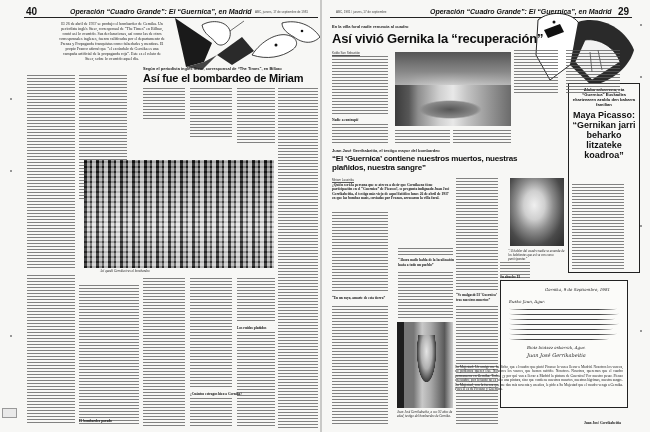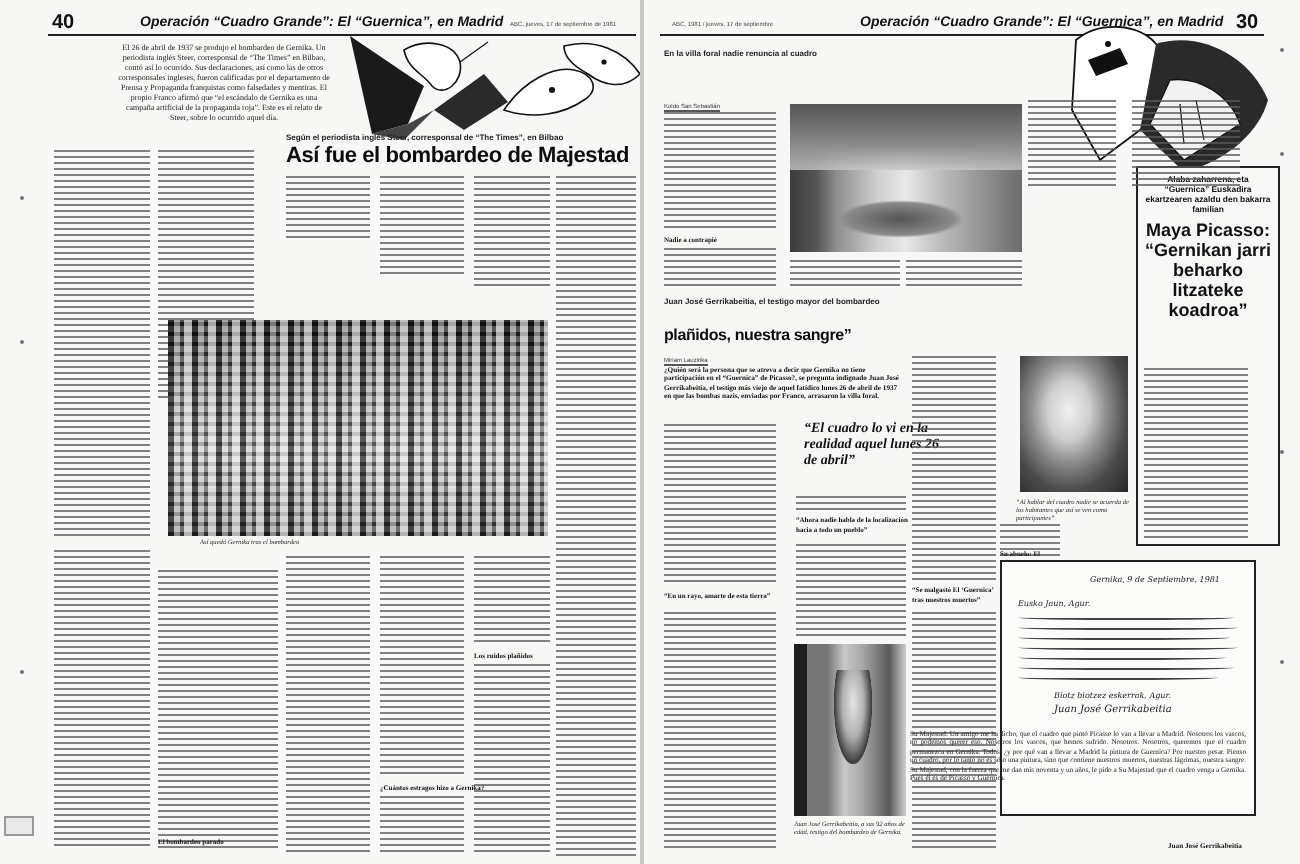--- a/index.html
+++ b/index.html
@@ -92,21 +92,21 @@
     </svg>
 
     <div class="intro" style="left:58px; top:21px; width:108px;">El 26 de abril de 1937 se produjo el bombardeo de Gernika. Un periodista inglés Steer, corresponsal de “The Times” en Bilbao, contó así lo ocurrido. Sus declaraciones, así como las de otros corresponsales ingleses, fueron calificadas por el departamento de Prensa y Propaganda franquistas como falsedades y mentiras. El propio Franco afirmó que “el escándalo de Gernika es una campaña artificial de la propaganda roja”. Este es el relato de Steer, sobre lo ocurrido aquel día.</div>
 
     <div class="txt" style="left:27px; top:75px; width:48px; height:195px;"></div>
     <div class="txt" style="left:79px; top:75px; width:48px; height:125px;"></div>
     <div class="txt" style="left:27px; top:275px; width:48px; height:150px;"></div>
     <div class="txt" style="left:79px; top:285px; width:60px; height:140px;"></div>
 
     <div class="kicker" style="left:143px; top:66px;">Según el periodista inglés Steer, corresponsal de “The Times”, en Bilbao</div>
-    <div class="headline" style="left:143px; top:72px; font-size:11px;">Así fue el bombardeo de Majestad</div>
+    <div class="headline" style="left:143px; top:72px; font-size:11px;">Así fue el bombardeo de Miriam</div>
 
     <div class="txt" style="left:143px; top:88px; width:42px; height:32px;"></div>
     <div class="txt" style="left:190px; top:88px; width:42px; height:50px;"></div>
     <div class="txt" style="left:237px; top:88px; width:38px; height:56px;"></div>
     <div class="txt" style="left:278px; top:88px; width:40px; height:340px;"></div>
 
     <div class="photo ruins" style="left:84px; top:160px; width:190px; height:108px;"></div>
     <div class="caption" style="left:100px; top:269px; width:120px;">Así quedó Gernika tras el bombardeo</div>
 
     <div class="txt" style="left:143px; top:278px; width:42px; height:148px;"></div>
@@ -122,55 +122,56 @@
     <div class="scanmark" style="left:10px; top:170px;"></div>
     <div class="scanmark" style="left:10px; top:335px;"></div>
     <div class="footer-mark"></div>
   </div>
 
   <div class="gutter"></div>
 
   <div class="page page-right">
     <div class="dateline" style="left:14px;">ABC, 1981 / jueves, 17 de septiembre</div>
     <div class="hdr" style="left:108px;">Operación “Cuadro Grande”: El “Guernica”, en Madrid</div>
-    <div class="pnum" style="left:296px;">30</div>
+    <div class="pnum" style="left:296px;">29</div>
     <div class="rule" style="left:8px; top:17px; width:302px;"></div>
 
     <svg class="drawing" style="left:208px; top:10px;" width="110" height="80" viewBox="0 0 110 80">
       <path d="M8,10 C20,0 40,2 48,12 L60,30 L40,55 L20,70 L6,45 Z" fill="#fff" stroke="#111" stroke-width="0.9"></path>
       <path d="M48,12 C70,5 95,18 104,40 C100,55 85,70 62,76 L40,55 Z" fill="#2a2a2a"></path>
       <path d="M55,30 C70,28 85,38 90,52 L62,70 L45,52 Z" fill="#f2f2f2" stroke="#111" stroke-width="0.7"></path>
       <path d="M14,20 L30,14 L34,22 L18,28 Z" fill="#111"></path>
       <line x1="60" y1="42" x2="62" y2="62" stroke="#111" stroke-width="0.6"></line>
       <line x1="68" y1="40" x2="72" y2="60" stroke="#111" stroke-width="0.6"></line>
       <circle cx="24" cy="12" r="1.5" fill="#111"></circle>
     </svg>
 
     <div class="kicker" style="left:10px; top:24px;">En la villa foral nadie renuncia al cuadro</div>
+    <div class="headline" style="left:10px; top:31px; font-size:13px;">Así vivió Gernika la “recuperación”</div>
     <div class="byline" style="left:10px; top:51px;">Koldo San Sebastián</div>
 
     <div class="txt" style="left:10px; top:56px; width:56px; height:60px;"></div>
     <div class="subhead" style="left:10px; top:118px;">Nadie a contrapié</div>
     <div class="txt" style="left:10px; top:124px; width:56px; height:20px;"></div>
 
     <div class="photo square" style="left:73px; top:52px; width:116px; height:74px;"></div>
     <div class="txt" style="left:73px; top:130px; width:55px; height:14px;"></div>
     <div class="txt" style="left:131px; top:130px; width:58px; height:14px;"></div>
     <div class="txt" style="left:192px; top:50px; width:44px; height:44px;"></div>
 
     <div class="kicker" style="left:10px; top:148px;">Juan José Gerrikabeitia, el testigo mayor del bombardeo</div>
+    <div class="headline" style="left:10px; top:154px; font-size:8px;">“El ‘Guernica’ contiene nuestros muertos, nuestras</div>
     <div class="headline" style="left:10px; top:163px; font-size:8px;">plañidos, nuestra sangre”</div>
     <div class="byline" style="left:10px; top:178px;">Miriam Lauzirika</div>
     <div class="lead" style="left:10px; top:183px; width:120px;">¿Quién será la persona que se atreva a decir que Gernika no tiene participación en el “Guernica” de Picasso?, se pregunta indignado Juan José Gerrikabeitia, el testigo más viejo de aquel fatídico lunes 26 de abril de 1937 en que las bombas nazis, enviadas por Franco, arrasaron la villa foral.</div>
 
     <div class="txt" style="left:10px; top:212px; width:56px; height:80px;"></div>
     <div class="subhead" style="left:10px; top:296px; white-space:normal; width:56px;">“En un rayo, amarte de esta tierra”</div>
     <div class="txt" style="left:10px; top:306px; width:56px; height:120px;"></div>
 
-    <div class="pull" style="left:80px; top:210px; width:72px;">“El cuadro lo vi en la realidad aquel lunes 26 de abril”</div>
     <div class="txt" style="left:76px; top:248px; width:55px; height:8px;"></div>
     <div class="subhead" style="left:76px; top:258px; white-space:normal; width:56px; line-height:4.5px;">“Ahora nadie habla de la localización hacia a todo un pueblo”</div>
     <div class="txt" style="left:76px; top:272px; width:55px; height:46px;"></div>
 
     <div class="txt" style="left:134px; top:178px; width:42px; height:112px;"></div>
     <div class="subhead" style="left:134px; top:293px; white-space:normal; width:45px; line-height:4.5px;">“Se malgastó El ‘Guernica’ tras nuestros muertos”</div>
     <div class="txt" style="left:134px; top:306px; width:42px; height:120px;"></div>
 
     <div class="photo portrait2" style="left:75px; top:322px; width:56px; height:86px;"></div>
     <div class="caption" style="left:75px; top:410px; width:56px;">Juan José Gerrikabeitia, a sus 92 años de edad, testigo del bombardeo de Gernika.</div>

